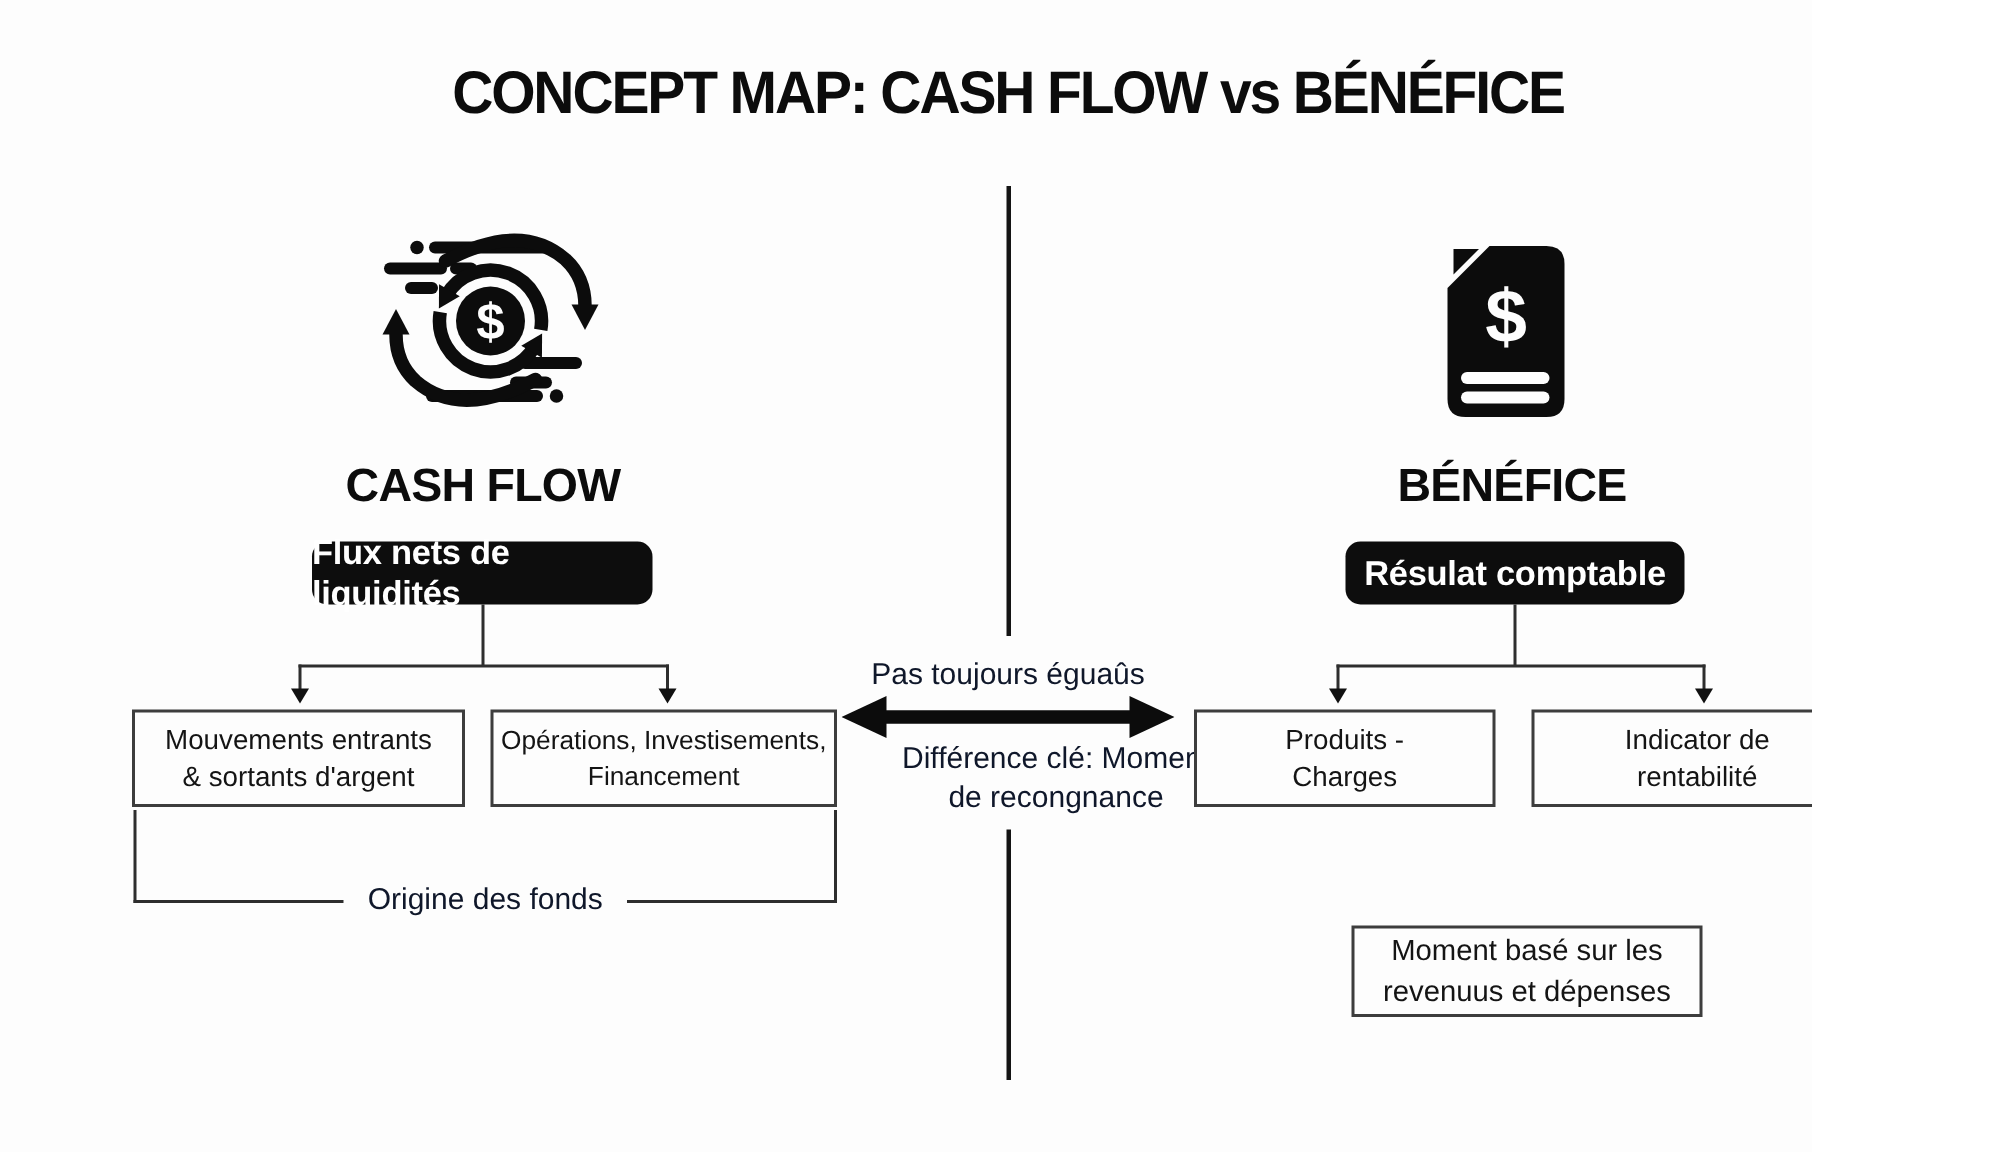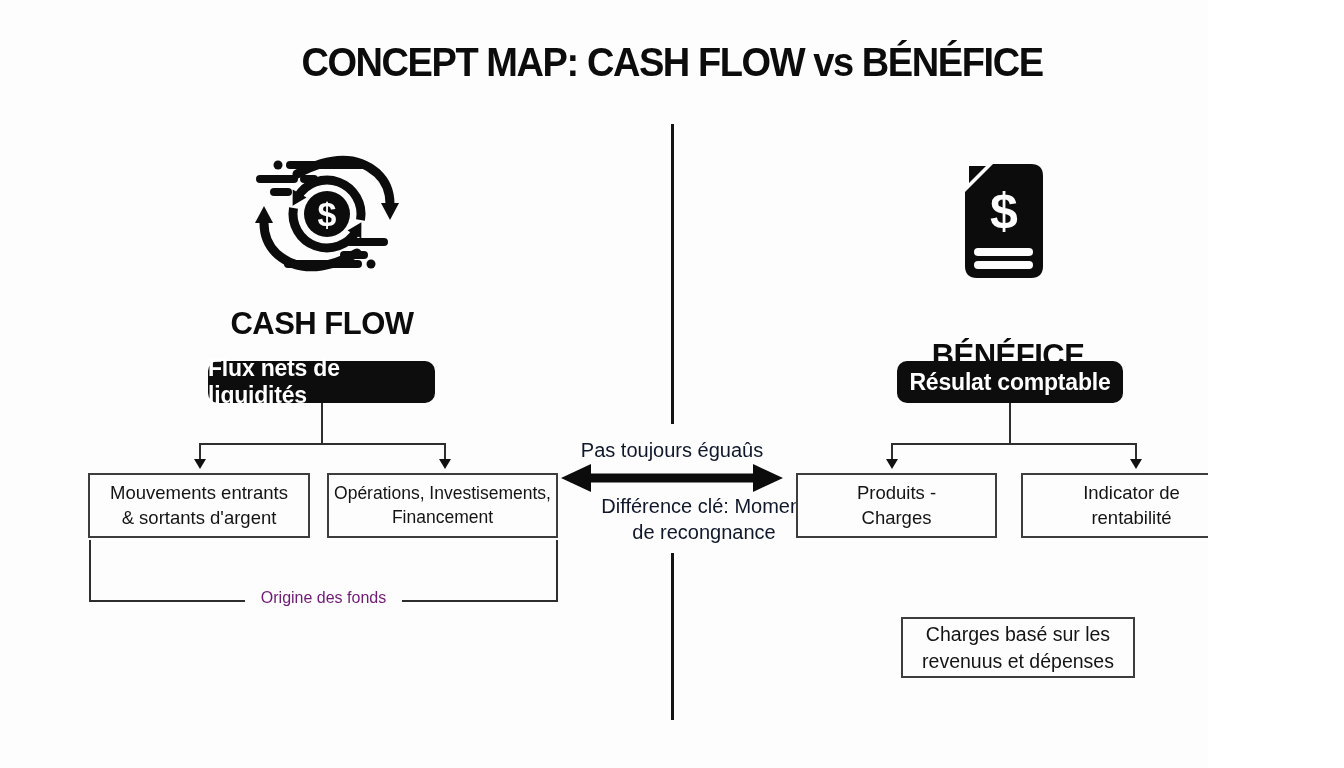--- a/index.html
+++ b/index.html
@@ -36,21 +36,21 @@
   .arrow-down {
     width:0; height:0;
     border-left:6px solid transparent; border-right:6px solid transparent;
     border-top:10px solid #111;
   }
 
   .mid-text { text-align:center; font-size:20px; color:#0f172a; white-space:pre-line; line-height:1.22; }
 
   .bracket { border-left:2px solid #2e2e2e; border-right:2px solid #2e2e2e; border-bottom:2px solid #2e2e2e; }
   .bracket-label-wrap { text-align:center; }
-  .bracket-label { background:#fdfdfd; padding:0 16px; font-size:16px; color:#701a75; display:inline-block; }
+  .bracket-label { background:#fdfdfd; padding:0 16px; font-size:20px; color:#0f172a; display:inline-block; }
 </style>
 </head>
 <body>
 
 <div class="canvas">
 
   <div class="abs title">CONCEPT MAP: CASH FLOW vs BÉNÉFICE</div>
 
   <div class="abs divider" style="top:124px; height:300px;"></div>
   <div class="abs divider" style="top:553px; height:167px;"></div>
@@ -121,31 +121,31 @@
       <path d="M 30 2 H 68 Q 80 2 80 14 V 104 Q 80 116 68 116 H 14 Q 2 116 2 104 V 30 Z" fill="#0c0c0c"></path>
       <polygon points="6,4 23,4 6,21" fill="#0c0c0c"></polygon>
       <text x="41" y="66" text-anchor="middle" font-family="Liberation Sans, sans-serif" font-size="50" font-weight="bold" fill="#fdfdfd">$</text>
       <g stroke="#fdfdfd" stroke-width="8" stroke-linecap="round">
         <line x1="15" y1="90" x2="66" y2="90"></line>
         <line x1="15" y1="103" x2="66" y2="103"></line>
       </g>
     </svg>
   </div>
 
-  <div class="abs heading" style="left:854px; top:306px; width:308px;margin-top:32px;">BÉNÉFICE</div>
+  <div class="abs heading" style="left:854px; top:306px; width:308px;">BÉNÉFICE</div>
   <div class="abs pill" style="left:897px; top:361px; width:226px; height:42px;">Résulat comptable</div>
 
   <div class="abs line" style="left:1009px; top:403px; width:2px; height:41px;"></div>
   <div class="abs line" style="left:891px; top:443px; width:246px; height:2px;"></div>
   <div class="abs line" style="left:891px; top:443px; width:2px; height:17px;"></div>
   <div class="abs line" style="left:1135px; top:443px; width:2px; height:17px;"></div>
   <div class="abs arrow-down" style="left:886px; top:459px;"></div>
   <div class="abs arrow-down" style="left:1130px; top:459px;"></div>
 
   <div class="abs node" style="left:796px; top:473px; width:201px; height:65px;">Produits -
 Charges</div>
   <div class="abs node" style="left:1021px; top:473px; width:221px; height:65px;">Indicator de
 rentabilité</div>
 
-  <div class="abs node" style="left:901px; top:617px; width:234px; height:61px; font-size:19.5px;">Charges basé sur les
+  <div class="abs node" style="left:901px; top:617px; width:234px; height:61px; font-size:19.5px;">Moment basé sur les
 revenuus et dépenses</div>
 
 </div>
 
 </body></html>

